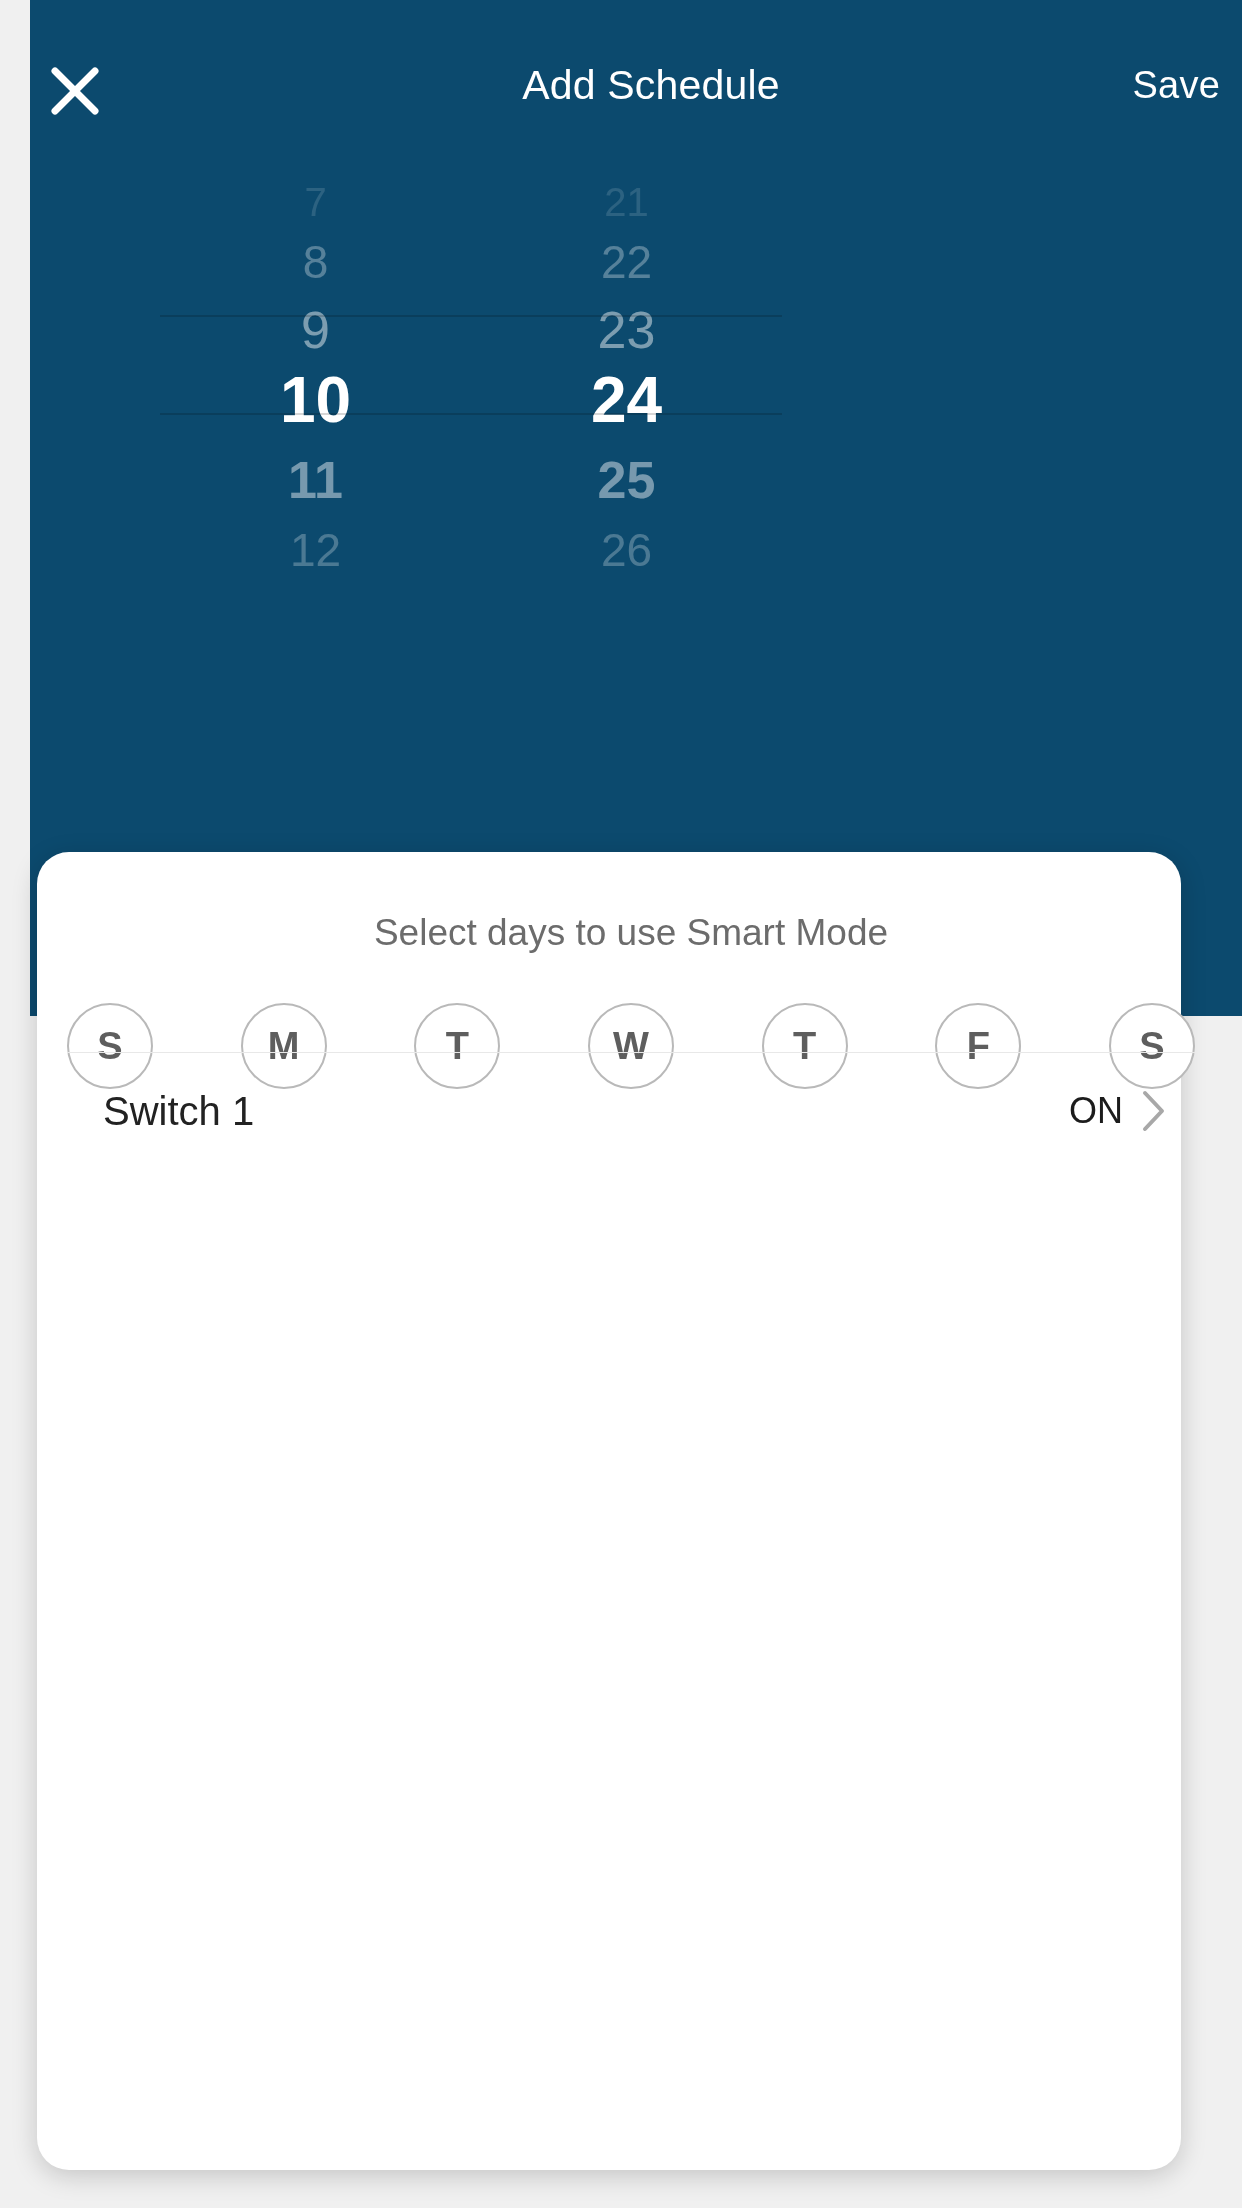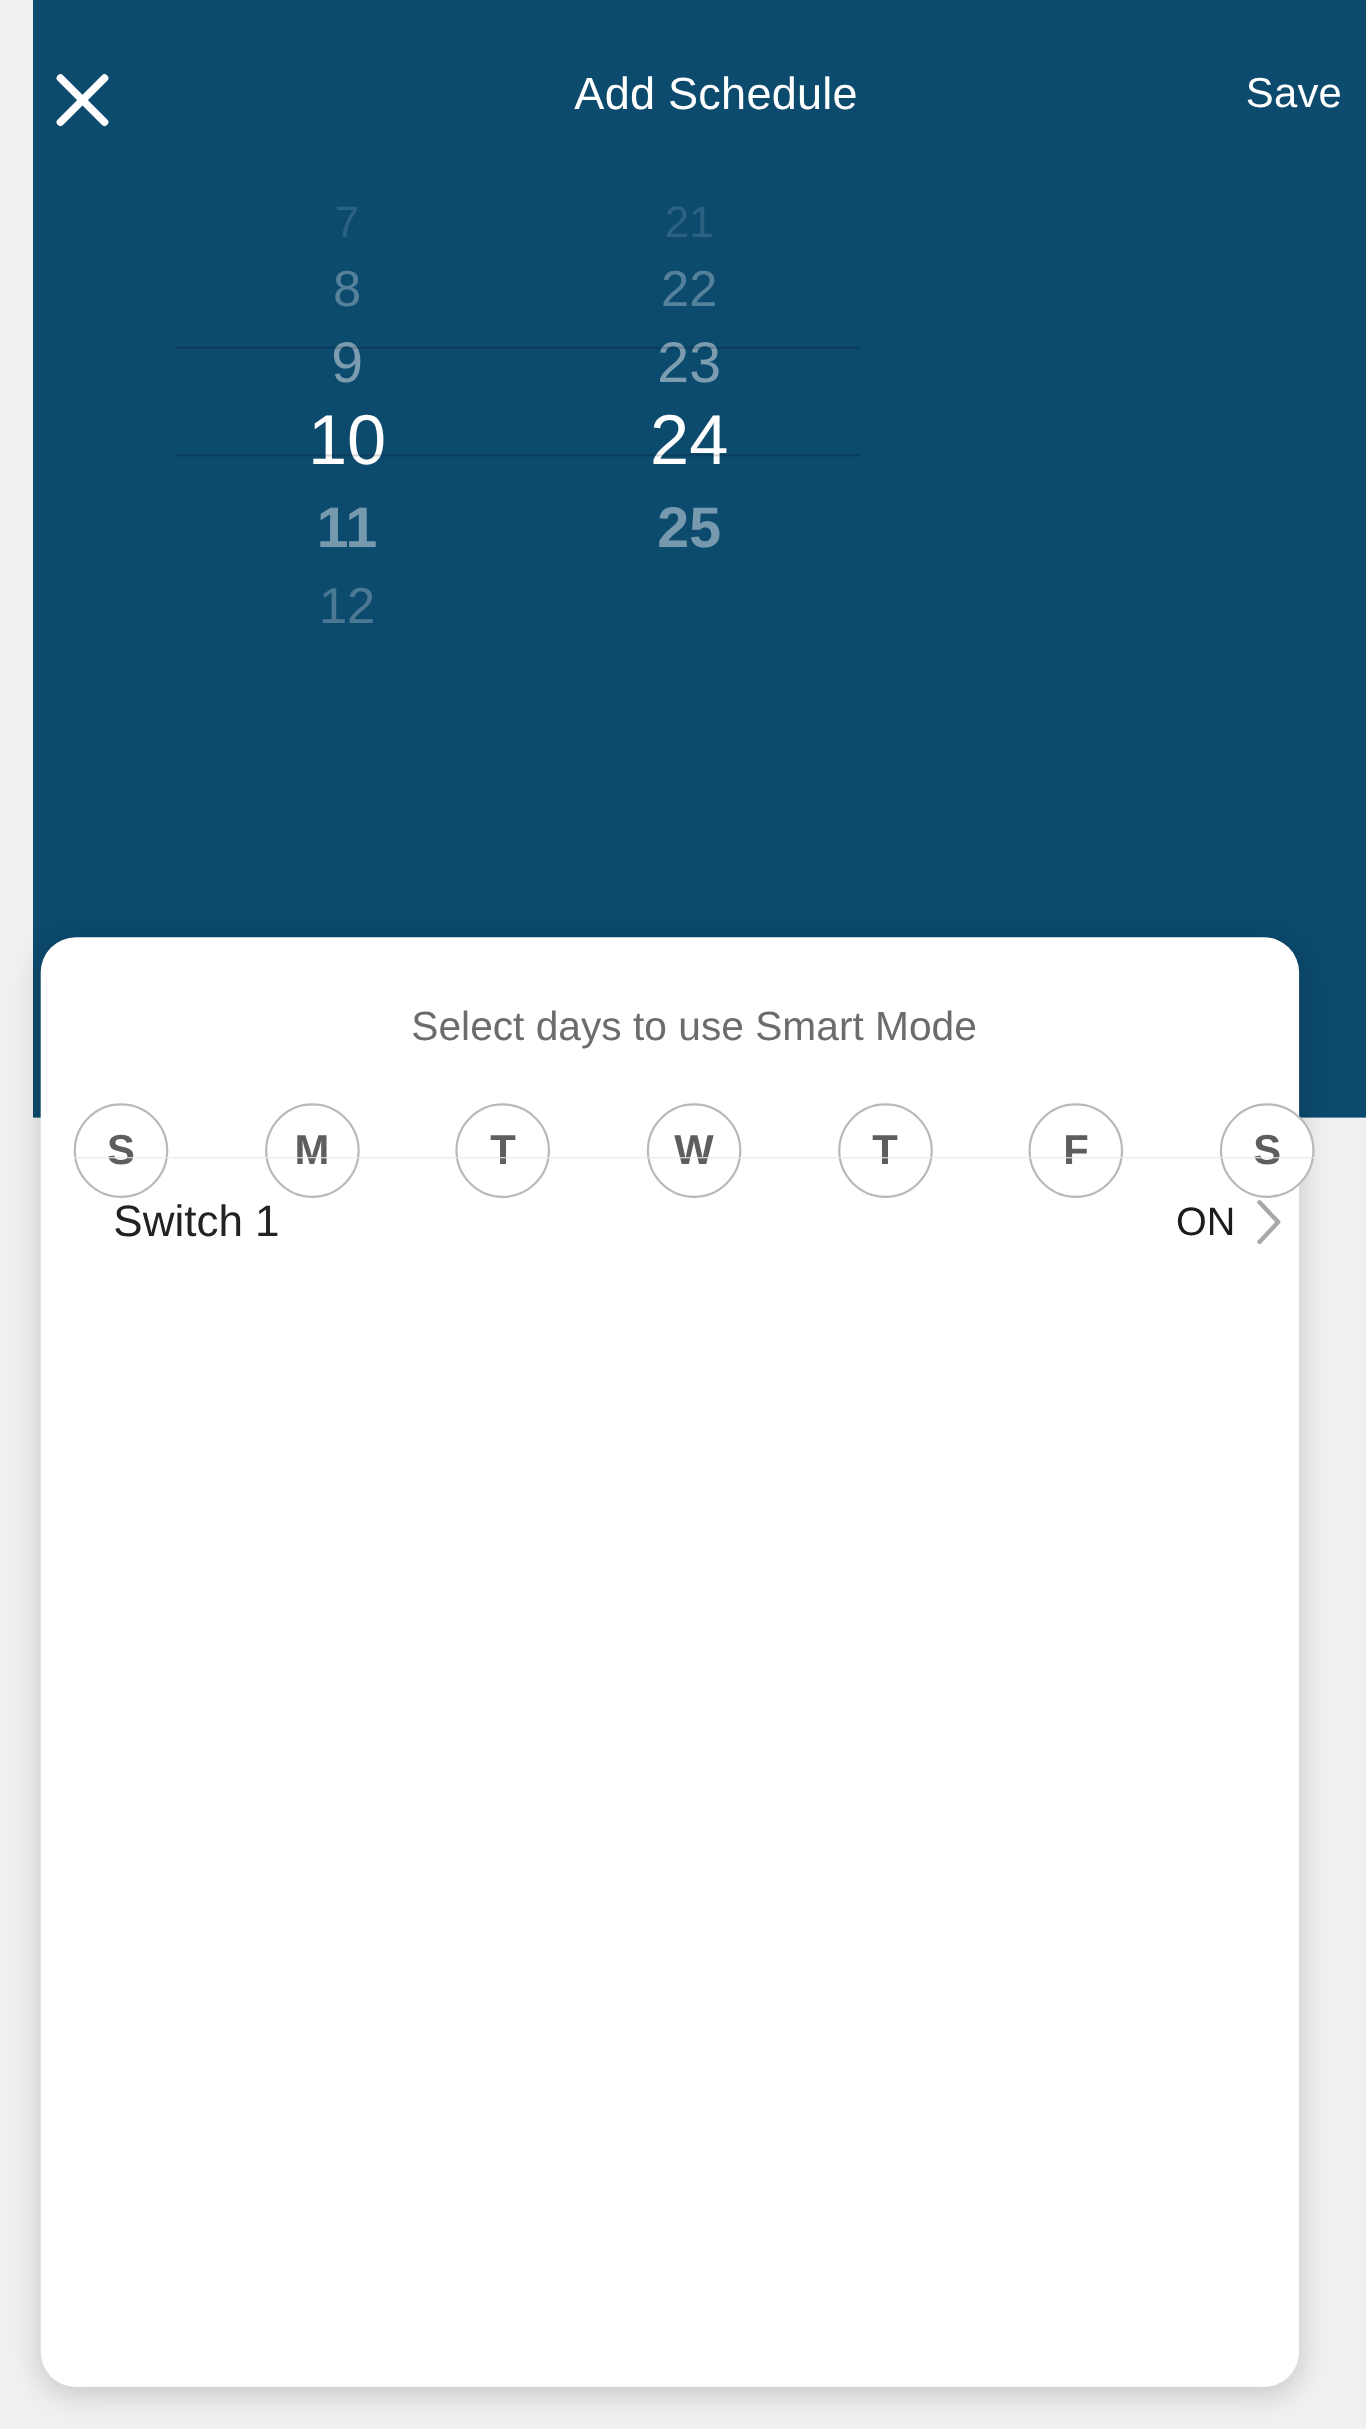--- a/index.html
+++ b/index.html
@@ -48,21 +48,21 @@
   #picker-col-hour   { left:0; }
   #picker-col-minute { left:311px; }
   .picker-item {
     position:absolute; left:0; width:311px; height:88px;
     display:flex; align-items:center; justify-content:center;
     color:#ffffff; font-weight:300;
   }
   .pi-0 { top:-10px;  font-size:40px; opacity:0.13; }
   .pi-1 { top:50px;   font-size:46px; opacity:0.30; }
   .pi-2 { top:118px;  font-size:52px; opacity:0.46; }
-  .pi-3 { top:188px;  font-size:64px; opacity:1.00; font-weight:400; }
+  .pi-3 { top:188px;  font-size:64px; opacity:1.00; font-weight:700; }
   .pi-4 { top:268px;  font-size:52px; opacity:0.44;font-weight:bold; }
   .pi-5 { top:338px;  font-size:46px; opacity:0.26;text-align:center; }
 
   #sel-line-top, #sel-line-bottom {
     position:absolute; left:0; width:622px; height:2px;
     background:rgba(0,0,0,0.16);
   }
   #sel-line-top    { top:147px; }
   #sel-line-bottom { top:245px; }
 
@@ -146,20 +146,21 @@
       <div class="picker-item pi-4">11</div>
       <div class="picker-item pi-5">12</div>
     </div>
 
     <div class="picker-col" id="picker-col-minute">
       <div class="picker-item pi-0">21</div>
       <div class="picker-item pi-1">22</div>
       <div class="picker-item pi-2">23</div>
       <div class="picker-item pi-3">24</div>
       <div class="picker-item pi-4">25</div>
+      <div class="picker-item pi-5">26</div>
     </div>
 
     <div id="sel-line-top"></div>
     <div id="sel-line-bottom"></div>
   </div>
 </div>
 
 <div id="bottom-card">
 
   <div id="card-title">Select days to use Smart Mode</div>

